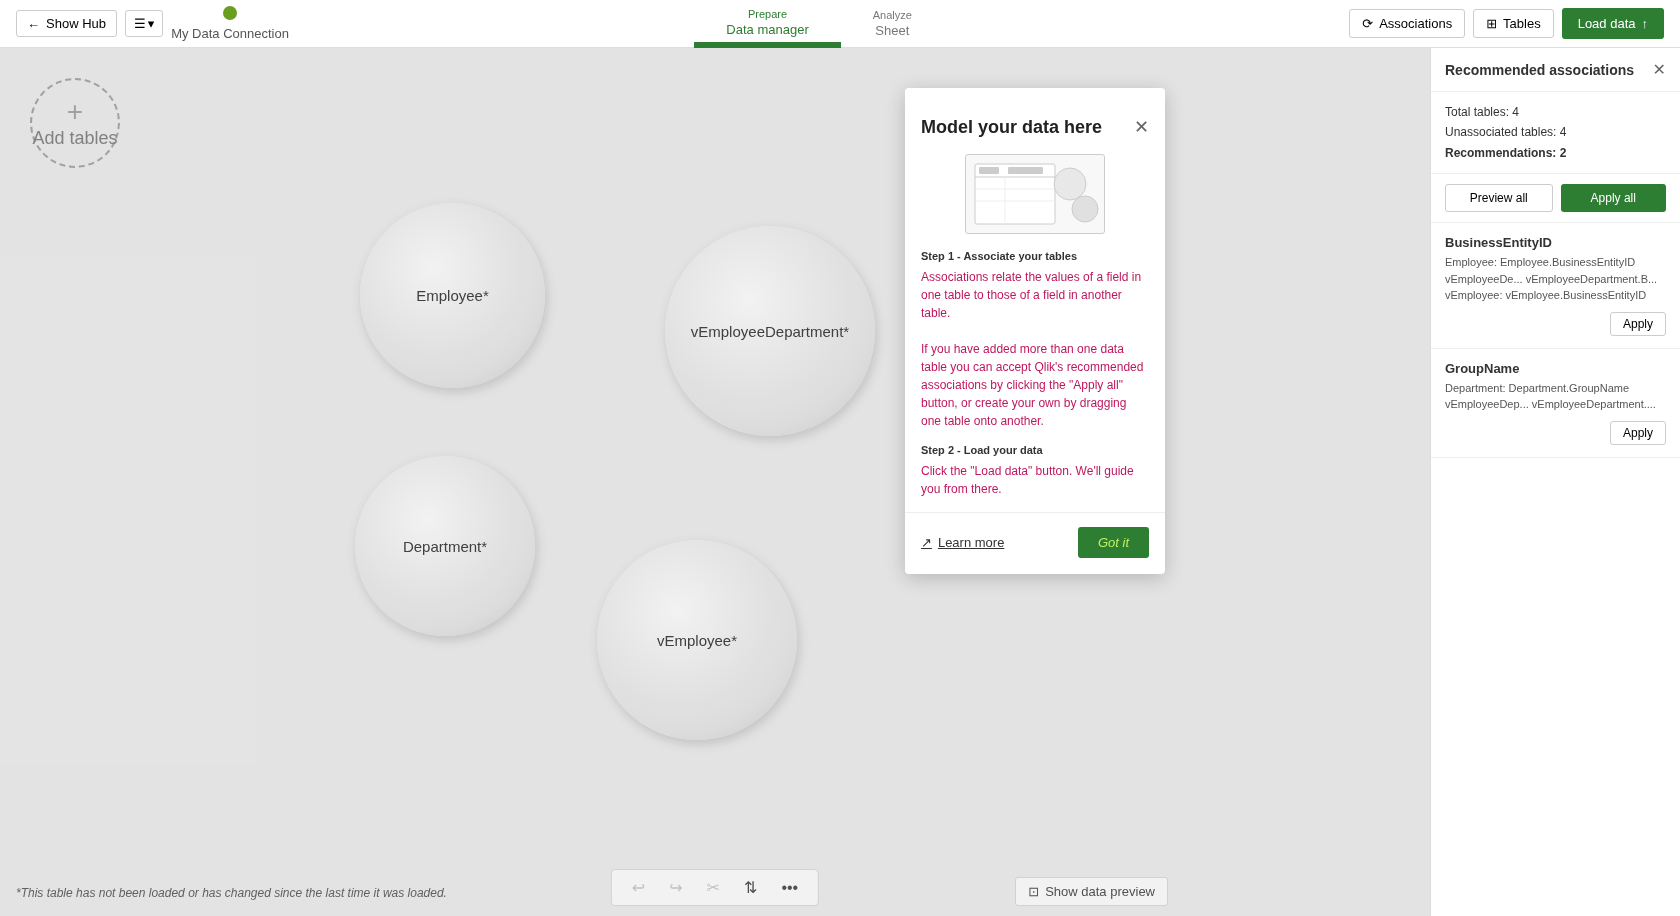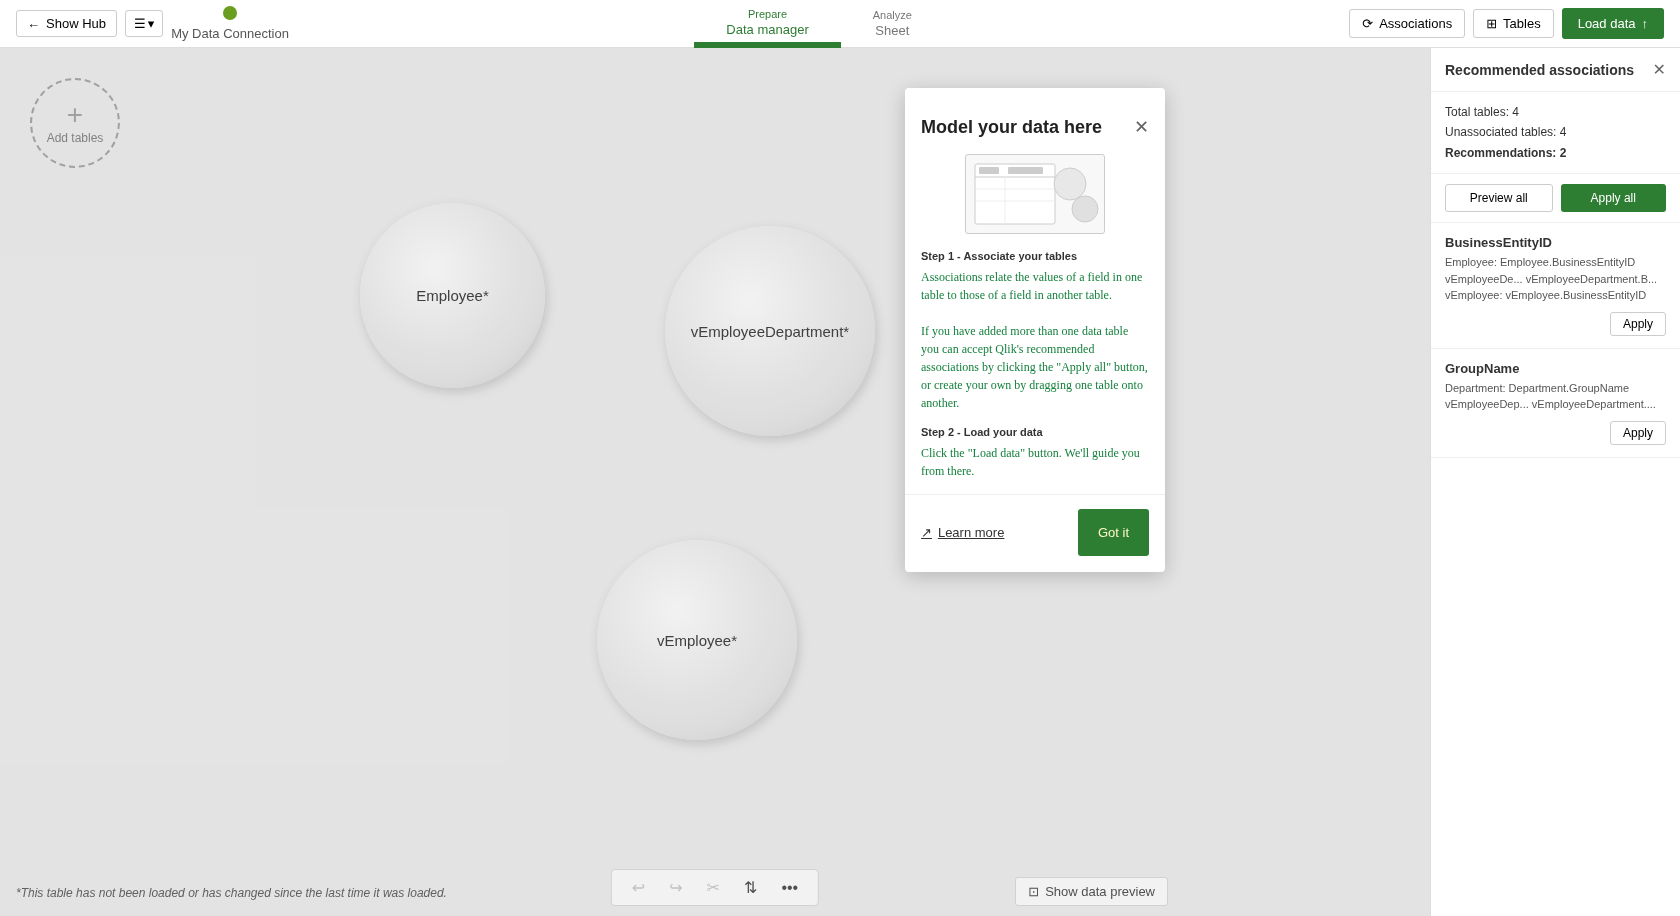--- a/index.html
+++ b/index.html
@@ -61,21 +61,21 @@
 
     
     .add-table {
       position: absolute; top: 30px; left: 30px;
       width: 90px; height: 90px; border-radius: 50%;
       border: 2px dashed #aaa; display: flex; flex-direction: column;
       align-items: center; justify-content: center; cursor: pointer; color: #888;
       background: transparent;
     }
     .add-table-plus { font-size: 28px; color: #aaa; line-height: 1; }
-    .add-table-label { font-size: 12px; color: #888; margin-top: 2px; }
+    .add-table-label { font-size: 18px; color: #888; margin-top: 2px; }
 
     
     .table-circle {
       position: absolute; border-radius: 50%;
       background: radial-gradient(circle at 40% 35%, #fff 0%, #e8e8e8 70%, #d0d0d0 100%);
       box-shadow: 2px 4px 12px rgba(0,0,0,0.15);
       display: flex; align-items: center; justify-content: center;
       font-size: 15px; color: #444; font-weight: 400; text-align: center;
     }
 
@@ -149,32 +149,32 @@
     .modal-close { background: none; border: none; cursor: pointer; font-size: 18px; color: #666; }
     .modal-illustration {
       display: flex; justify-content: center; padding: 16px;
     }
     .modal-illus-img {
       width: 140px; height: 80px; border: 1px solid #ccc; border-radius: 3px;
       background: #f8f8f8; position: relative; overflow: hidden; display: flex; align-items: center; justify-content: center;
     }
     .modal-body { padding: 0 16px; }
     .modal-step-title { font-weight: 700; font-size: 11px; margin-bottom: 6px; }
-    .modal-step-text { font-size: 12px; color: #15803d; line-height: 1.5; margin-bottom: 14px; font-family: Liberation Serif, serif; }
+    .modal-step-text { font-size: 12px; color: #be185d; line-height: 1.5; margin-bottom: 14px; }
     .modal-footer {
       display: flex; align-items: center; justify-content: space-between;
       padding: 14px 16px 16px; border-top: 1px solid #eee; margin-top: 10px;
     }
     .btn-learn-more {
       display: flex; align-items: center; gap: 6px; background: none; border: none;
       cursor: pointer; font-size: 13px; color: #333; text-decoration: underline;
     }
     .btn-got-it {
-      background: #2d7d32; color: #fef9c3; border: none; border-radius: 3px;
-      padding: 16px 20px; cursor: pointer; font-size: 13px;
+      background: #2d7d32; color: #bef264; border: none; border-radius: 3px;
+      padding: 8px 20px; cursor: pointer; font-size: 13px; font-style: italic;
     }
 
     
     .illus-svg { width: 130px; height: 70px; }
   </style>
 </head>
 <body>
 
 <div class="topnav">
   <div class="topnav-left">
@@ -230,20 +230,23 @@
     </div>
 
     <div class="table-circle" style="width:185px;height:185px;left:360px;top:155px;">
       <span>Employee*</span>
     </div>
 
     <div class="table-circle" style="width:210px;height:210px;left:665px;top:178px;">
       <span>vEmployeeDepartment*</span>
     </div>
 
+    <div class="table-circle" style="width:180px;height:180px;left:355px;top:408px;">
+      <span>Department*</span>
+    </div>
 
     <div class="table-circle" style="width:200px;height:200px;left:597px;top:492px;">
       <span>vEmployee*</span>
     </div>
 
     <div class="canvas-footer">
       <span>*This table has not been loaded or has changed since the last time it was loaded.</span>
     </div>
 
     <div class="canvas-toolbar">

